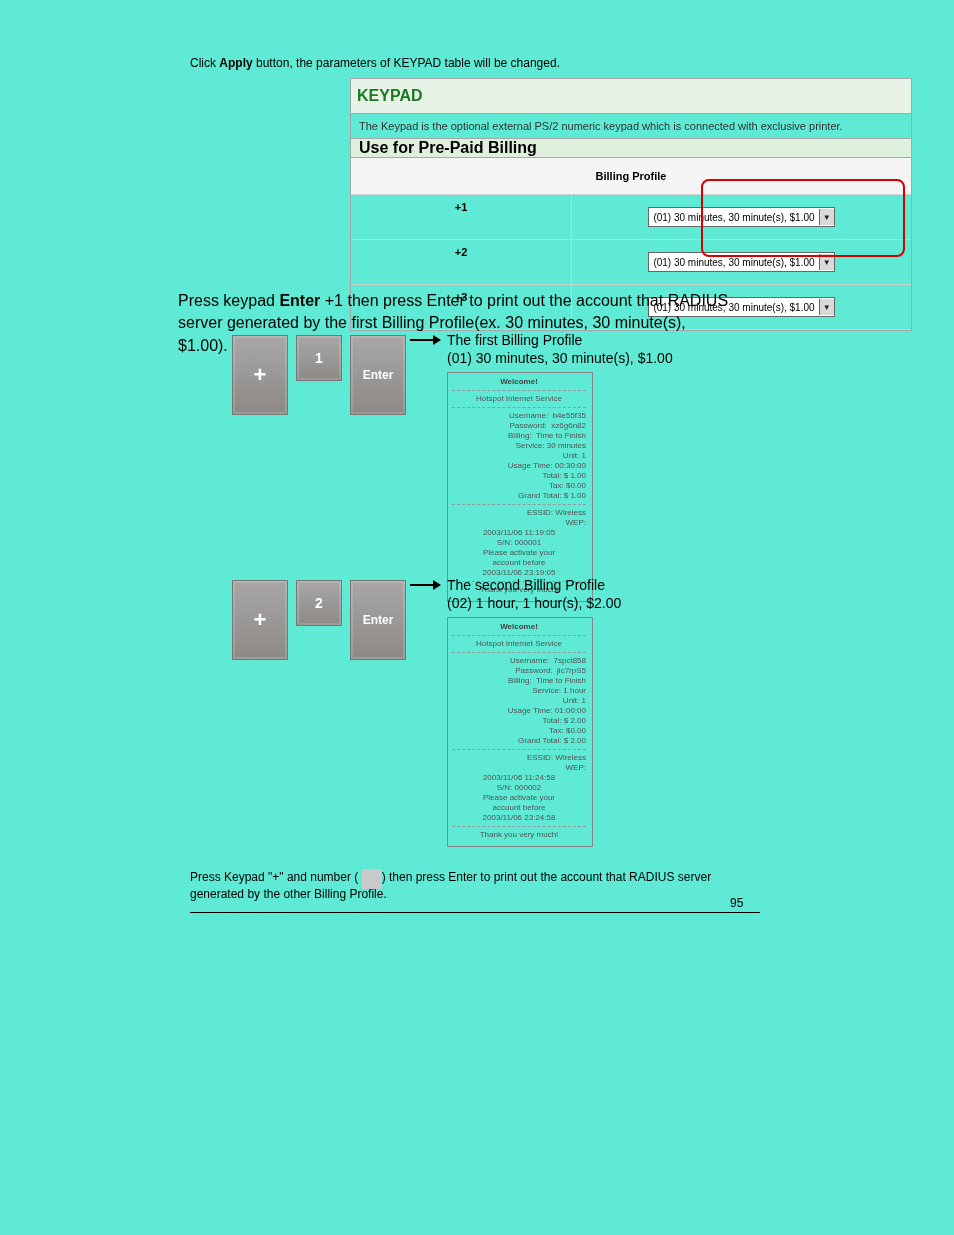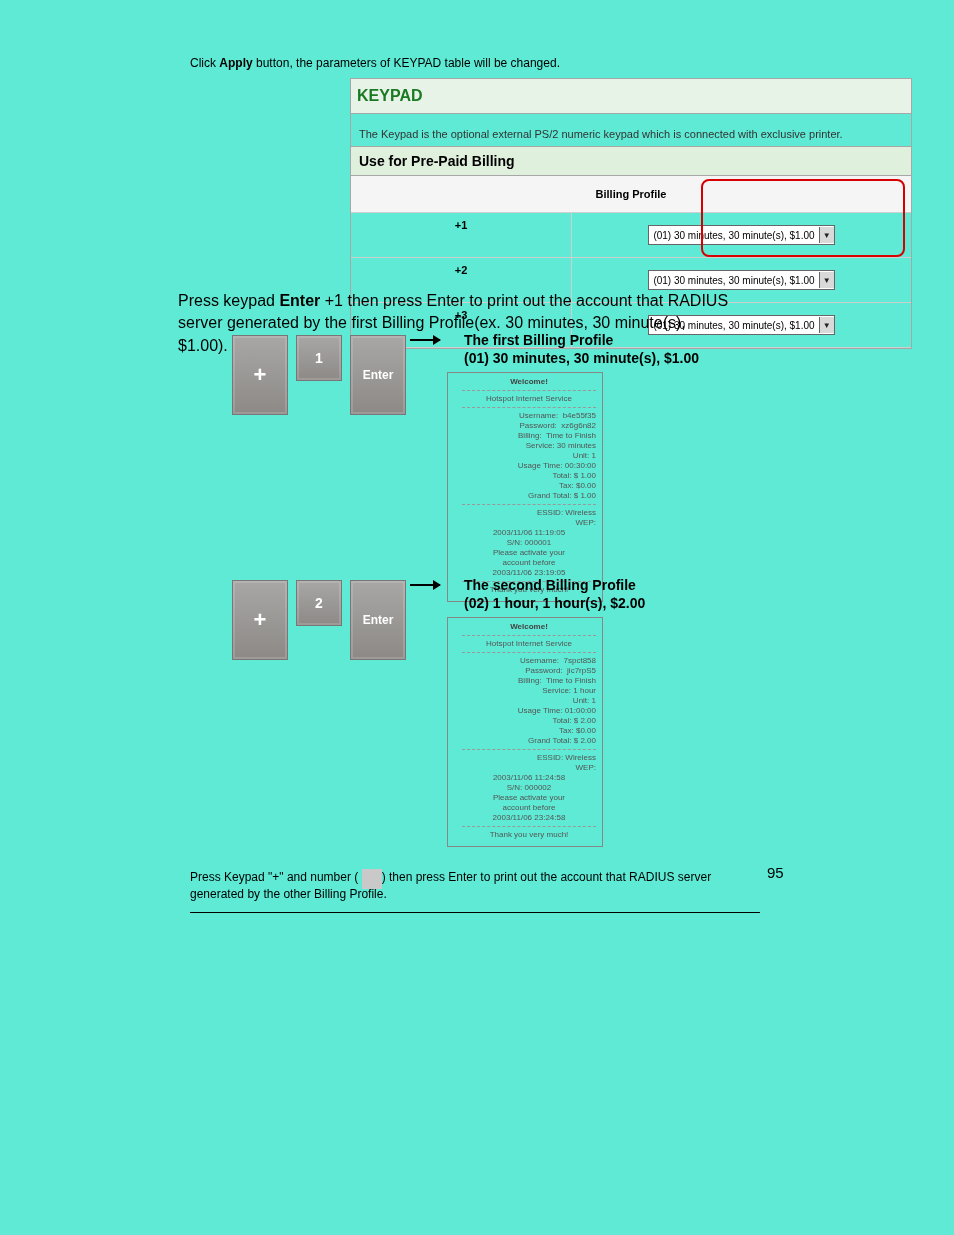--- a/index.html
+++ b/index.html
@@ -39,28 +39,27 @@
     font-weight: bold;
     font-size: 16px;
     padding: 8px 6px;
     border-bottom: 1px solid #a7a7a7;
   }
   .kp-desc {
     padding: 6px 8px;
     border-bottom: 1px solid #a7a7a7;
     color: #333;
     font-size: 11px;
-    margin-top: 8px;
   }
   .kp-section {
     background: #dff0dc;
     font-weight: bold;
-    padding: 6px 8px;
+    padding: 0 8px;
     border-bottom: 1px solid #a7a7a7;
-    font-size: 14px;
+    font-size: 16px;
   }
   .kp-row {
     display: flex;
     border-bottom: 1px solid #cfcfcf;
   }
   .kp-row:last-child { border-bottom: none; }
   .kp-col-left {
     width: 220px;
     text-align: center;
     padding: 6px 0;
@@ -147,33 +146,33 @@
     content: "";
     position: absolute;
     right: -1px;
     top: -4px;
     border-left: 8px solid #000;
     border-top: 5px solid transparent;
     border-bottom: 5px solid transparent;
   }
   .profile-head {
     position: absolute;
-    left: 464px;
+    left: 447px;
     font-size: 14px;
-    font-weight: bold;
+    font-weight: normal;
     line-height: 1.3;
   }
   .receipt {
     position: absolute;
     left: 447px;
     width: 134px;
     border: 1px solid #888;
     font-size: 8px;
     color: #555;
-    padding: 4px 6px 6px 14px;
+    padding: 4px 6px 6px 4px;
     text-align: center;
     line-height: 1.25;
   }
   .receipt .bold { font-weight: bold; color:#444; }
   .receipt hr {
     border: none;
     border-top: 1px dashed #999;
     margin: 3px 0;
   }
   .receipt .left { text-align: right; }
@@ -326,15 +325,15 @@
   </div>
 
   <div class="footer-note">
     <span>Press Keypad "+" and number (</span>
     <span class="footer-num"></span>
     &nbsp;&nbsp;&nbsp;&nbsp;&nbsp;
     <span>) then press Enter to print out the account that RADIUS server generated by the other Billing Profile.</span>
   </div>
 
   <div class="footer-rule"></div>
-  <div style="position:absolute; left:730px; top:864px; font-size:15px;margin-left:37px;">95</div>
+  <div style="position:absolute; left:730px; top:896px; font-size:12px;">95</div>
 
 </div>
 
 </body></html>

